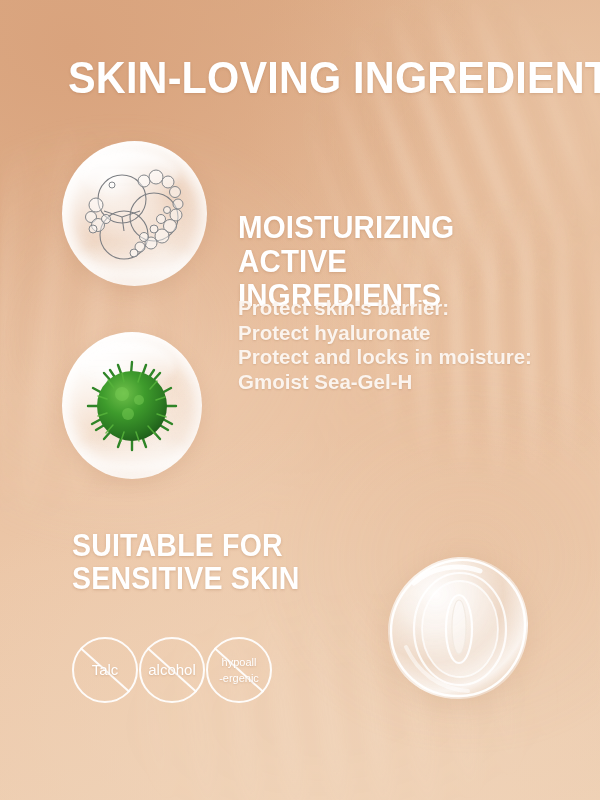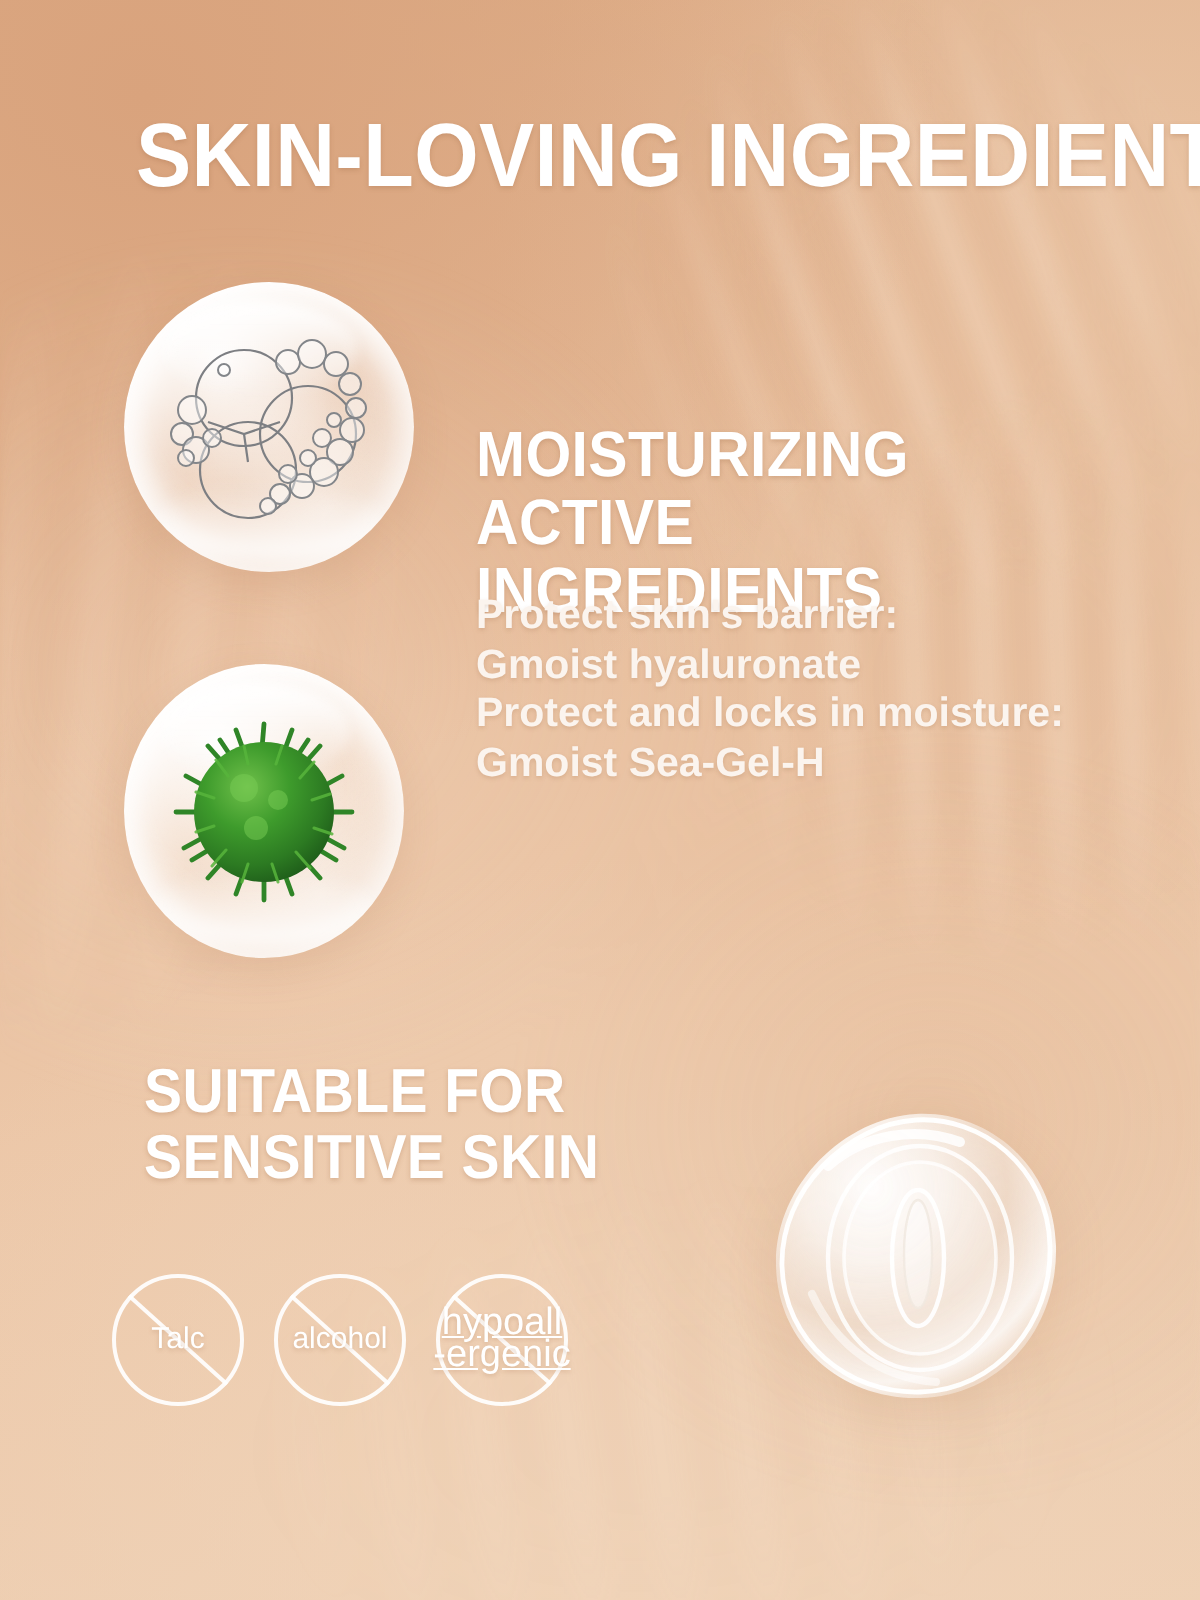--- a/index.html
+++ b/index.html
@@ -186,23 +186,23 @@
   #gel-blob{
     position:absolute;
     left:384px; top:553px;
     width:148px; height:148px;
   }
   #gel-blob svg{ display:block; filter:drop-shadow(0 5px 12px rgba(178,124,88,.20)); }
 
   
   #badge-row{
     position:absolute;
-    left:56px; top:637px;
+    left:72px; top:637px;
     display:flex;
-    gap:15px;
+    gap:1px;
   }
   .badge{
     position:relative;
     width:66px; height:66px;
     border-radius:50%;
     border:2px solid rgba(255,255,255,.92);
     display:flex;
     align-items:center;
     justify-content:center;
   }
@@ -218,21 +218,21 @@
     position:relative;
     z-index:3;
     color:#ffffff;
     font-size:15px;
     line-height:16px;
     font-weight:400;
     text-align:center;
     white-space:nowrap;
     text-shadow:0 1px 2px rgba(150,98,62,.25);
   }
-  .badge .badge-label.two-line{ font-size:19px; line-height:16px;text-decoration:underline; }
+  .badge .badge-label.two-line{ font-size:11px; line-height:16px; }
 </style>
 </head>
 <body>
 
 <div id="poster">
 
   <div class="bg-base"></div>
   <div class="ripples-tr"></div>
   <div class="ripples-r"></div>
   <div class="ripples-l"></div>
@@ -308,21 +308,21 @@
           <circle cx="44" cy="56" r="6"></circle>
         </g>
       </svg>
     </div>
   </div>
 
   <div id="section-heading" class="headline">MOISTURIZING ACTIVE INGREDIENTS</div>
 
   <div id="body-copy">
     <div>Protect skin's barrier:</div>
-    <div>Gmoist hyaluronate</div>
+    <div>Protect hyaluronate</div>
     <div>Protect and locks in moisture:</div>
     <div>Gmoist Sea-Gel-H</div>
   </div>
 
   <div id="sensitive-heading" class="headline">SUITABLE FOR SENSITIVE SKIN</div>
 
   <div id="badge-row">
 
     <div class="badge">
       <span class="slash"></span>

